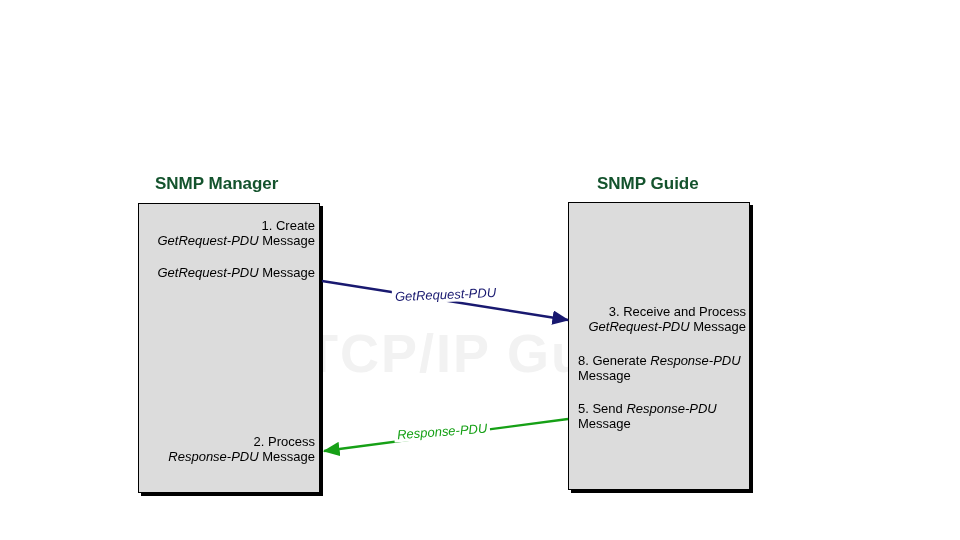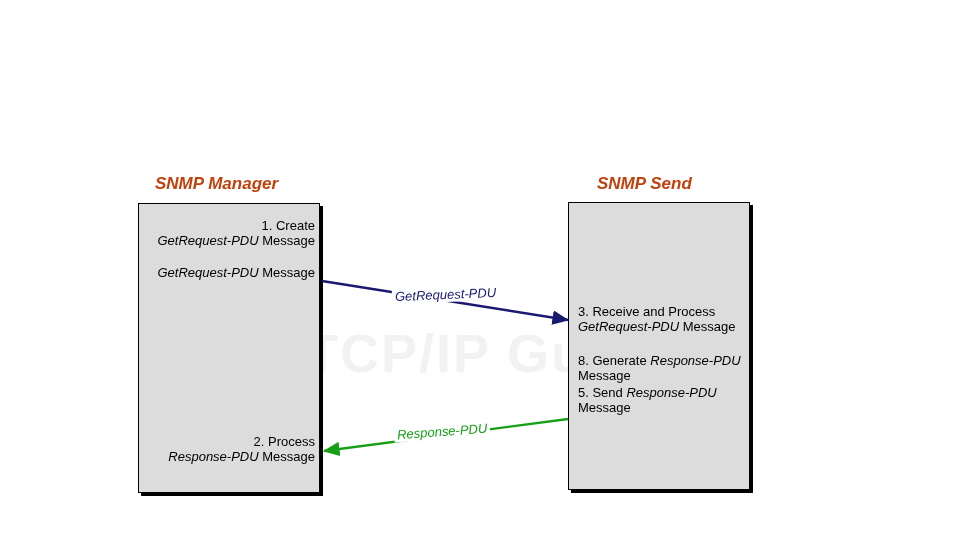--- a/index.html
+++ b/index.html
@@ -51,24 +51,23 @@
     top: 202px;
     width: 182px;
     height: 288px;
   }
 
   
   .entity-title {
     position: absolute;
     font-size: 17px;
     font-weight: bold;
-    color: #c2410c;
+    color: #14532d;
     white-space: nowrap;
     z-index: 3;
-    font-style: italic;
   }
   #manager-title { left: 155px; top: 174px; }
   #agent-title   { left: 597px; top: 174px; }
 
   
   .step {
     position: absolute;
     font-size: 13px;
     font-weight: normal;
     color: #000000;
@@ -84,23 +83,23 @@
     width: 168px;
   }
   .step i {
     font-style: italic;
   }
 
   #step-1 { left: 145px; top: 218px; }
   #step-2 { left: 145px; top: 265px; }
   #step-6 { left: 145px; top: 434px; }
 
-  #step-3 { left: 578px; top: 304px; }
+  #step-3 { left: 578px; top: 304px; text-align: right; }
   #step-4 { left: 578px; top: 353px; }
-  #step-5 { left: 578px; top: 385px; }
+  #step-5 { left: 578px; top: 401px; }
 
   
   #arrow-layer {
     position: absolute;
     left: 0;
     top: 0;
     width: 960px;
     height: 540px;
     z-index: 4;
     pointer-events: none;
@@ -146,21 +145,21 @@
 
   <div class="step right-align" id="step-2">
     <div><i>GetRequest-PDU</i><span> Message</span></div>
   </div>
 
   <div class="step right-align" id="step-6">
     <div>2. Process</div>
     <div><i>Response-PDU</i><span> Message</span></div>
   </div>
 
-  <div class="entity-title" id="agent-title">SNMP Send</div>
+  <div class="entity-title" id="agent-title">SNMP Guide</div>
   <div class="entity-box" id="agent-box"></div>
 
   <div class="step left-align" id="step-3">
     <div>3. Receive and Process</div>
     <div><i>GetRequest-PDU</i><span> Message</span></div>
   </div>
 
   <div class="step left-align" id="step-4">
     <div><span>8. Generate </span><i>Response-PDU</i></div>
     <div>Message</div>

